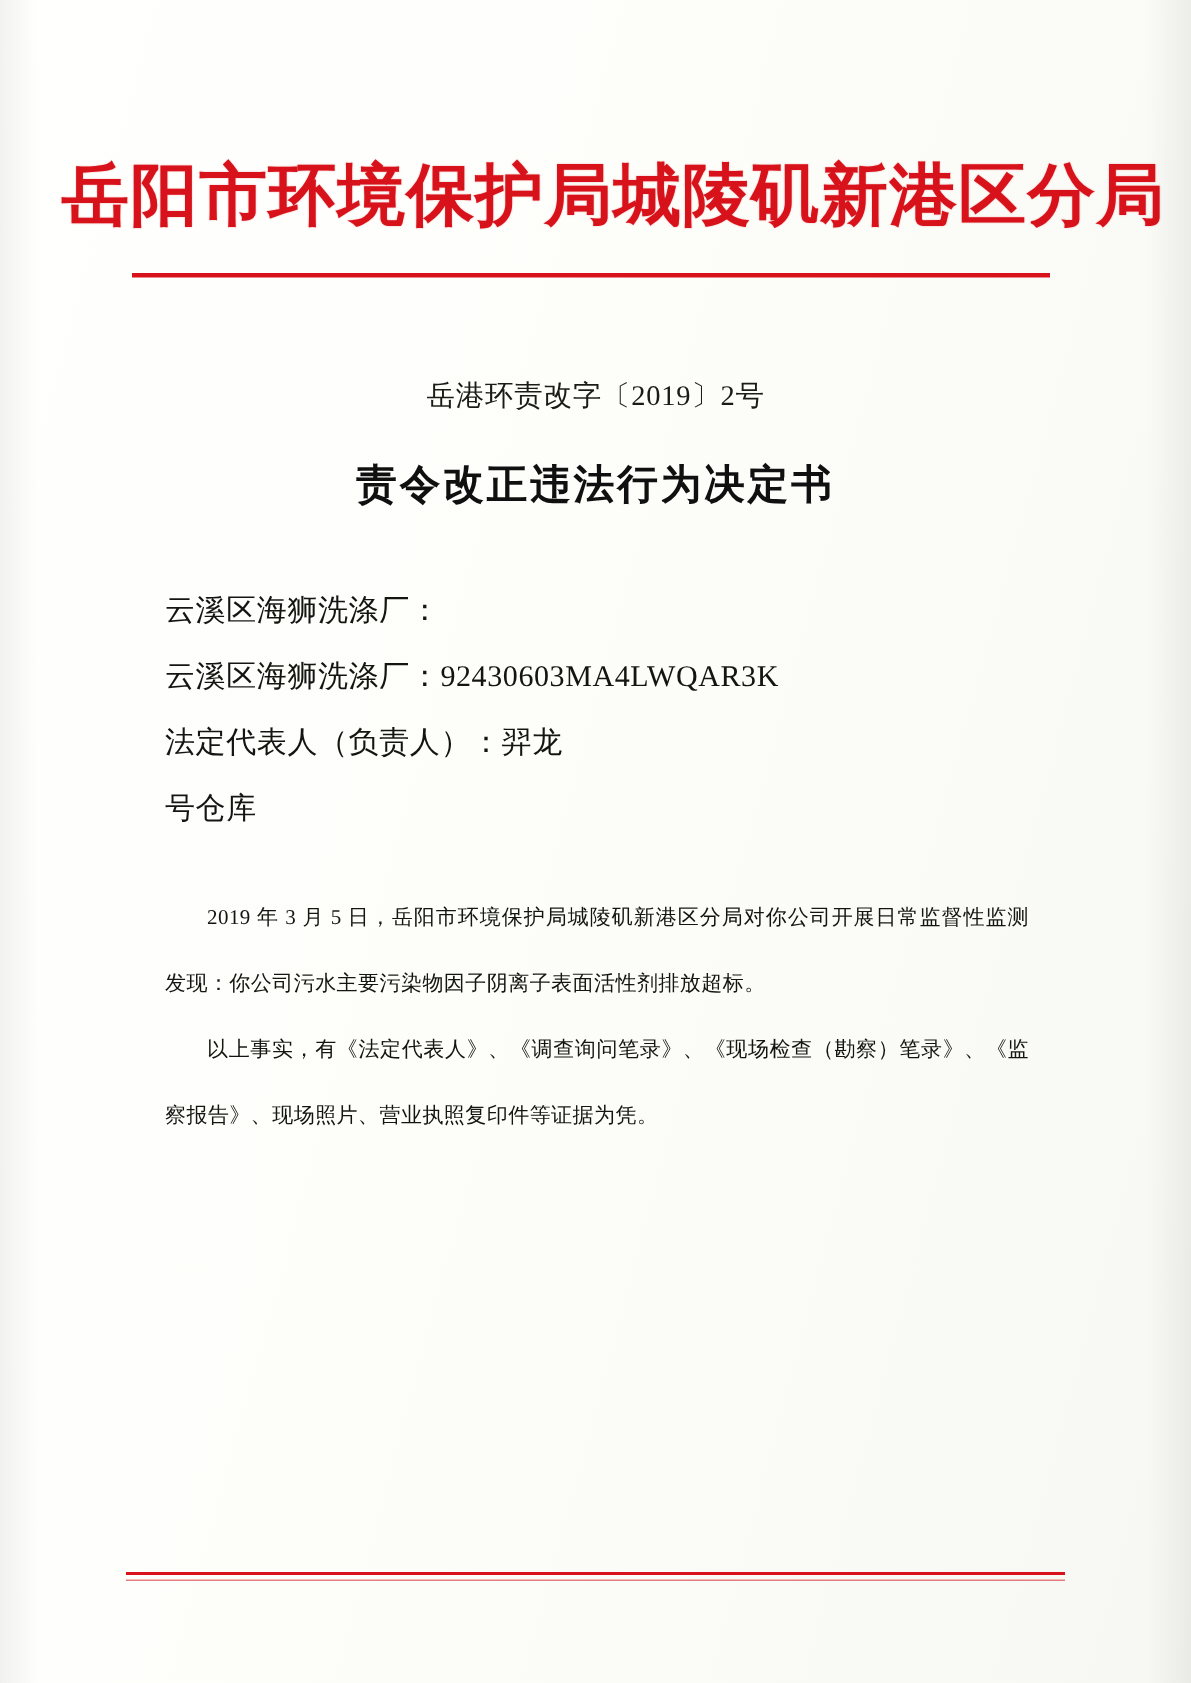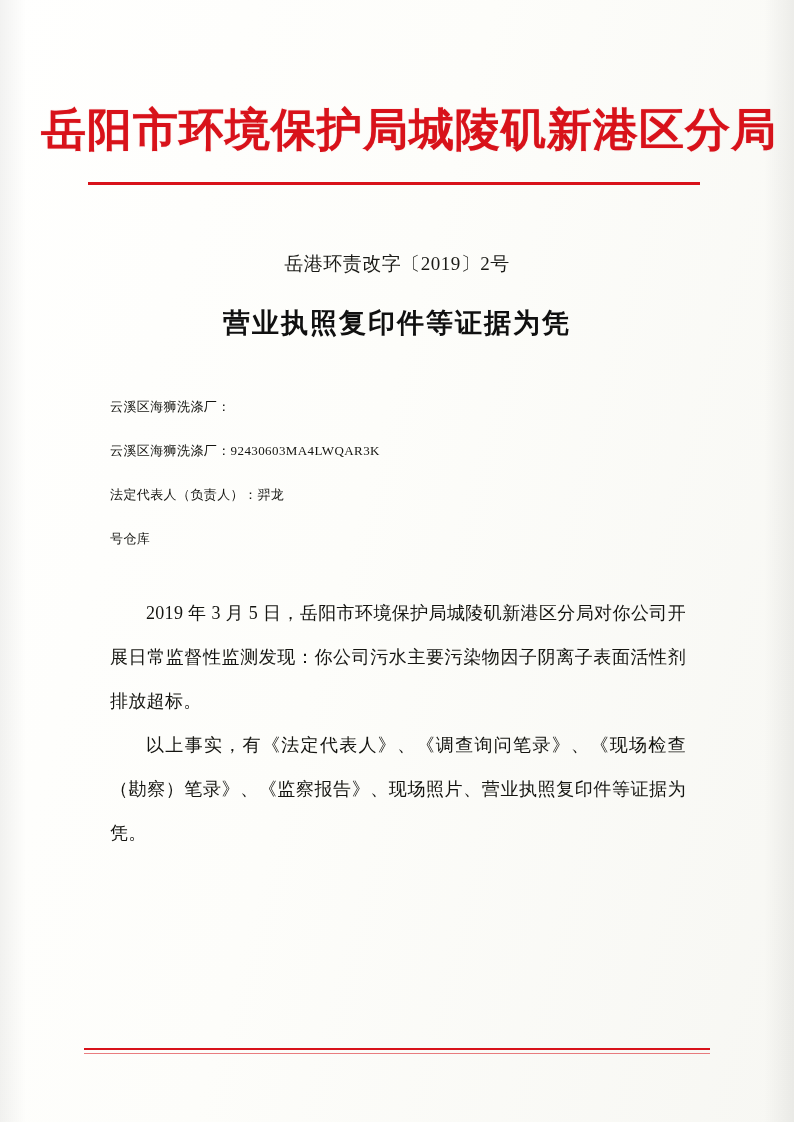--- a/index.html
+++ b/index.html
@@ -87,27 +87,27 @@
     color: #101010;
   }
 
   .body-block {
     position: absolute;
     left: 110px;
     right: 108px;
     top: 385px;
   }
   .line {
-    font-size: 13px;
+    font-size: 20px;
     line-height: 44px;
     color: #141410;
     letter-spacing: 0.4px;
   }
   .para {
-    font-size: 18px;
+    font-size: 14px;
     line-height: 44px;
     color: #141410;
     letter-spacing: 0.3px;
     text-align: justify;
     text-justify: inter-ideograph;
     text-indent: 2em;
   }
   .gap-section { height: 30px; }
 
   .footer-rule {
@@ -132,21 +132,21 @@
 
 <div class="page">
 
   <div class="letterhead">
     <div class="letterhead-title">岳阳市环境保护局城陵矶新港区分局</div>
     <div class="letterhead-rule"></div>
   </div>
 
   <div class="doc-number">岳港环责改字〔2019〕2号</div>
 
-  <div class="doc-title">营业执照复印件等证据为凭</div>
+  <div class="doc-title">责令改正违法行为决定书</div>
 
   <div class="body-block">
     <div class="line">云溪区海狮洗涤厂：</div>
     <div class="line">云溪区海狮洗涤厂：92430603MA4LWQAR3K</div>
     <div class="line">法定代表人（负责人）：羿龙</div>
     <div class="line">号仓库</div>
 
     <div class="gap-section"></div>
 
     <div class="para">2019 年 3 月 5 日，岳阳市环境保护局城陵矶新港区分局对你公司开展日常监督性监测发现：你公司污水主要污染物因子阴离子表面活性剂排放超标。</div>

